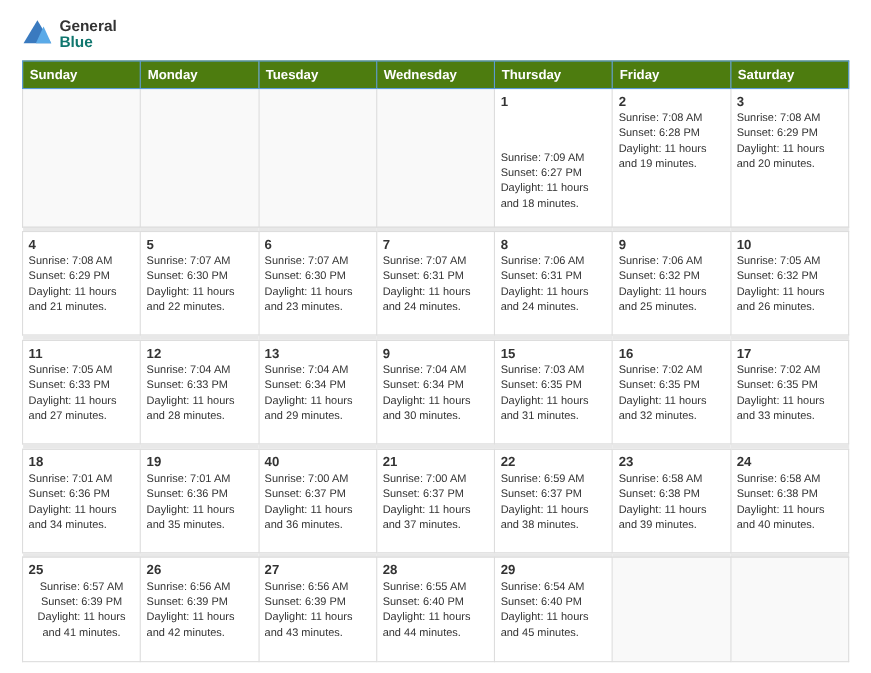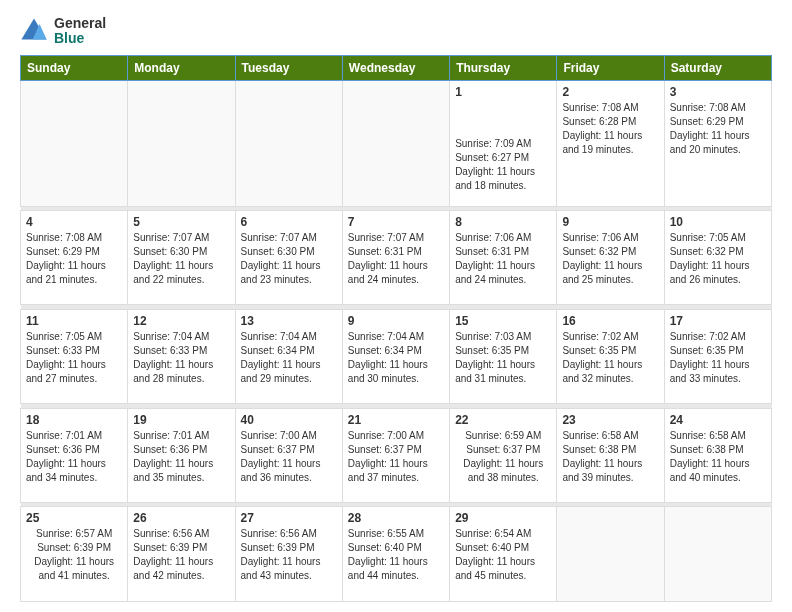--- a/index.html
+++ b/index.html
@@ -316,21 +316,21 @@
           </td>
           <td>
             <div class="day-number">21</div>
             <div class="day-info" style="white-space: pre-line;">Sunrise: 7:00 AM
 Sunset: 6:37 PM
 Daylight: 11 hours
 and 37 minutes.</div>
           </td>
           <td>
             <div class="day-number">22</div>
-            <div class="day-info" style="white-space: pre-line; text-align: center;">Sunrise: 6:59 AM
+            <div class="day-info" style="white-space: pre-line;">Sunrise: 6:59 AM
 Sunset: 6:37 PM
 Daylight: 11 hours
 and 38 minutes.</div>
           </td>
           <td>
             <div class="day-number">23</div>
             <div class="day-info" style="white-space: pre-line;">Sunrise: 6:58 AM
 Sunset: 6:38 PM
 Daylight: 11 hours
 and 39 minutes.</div>

